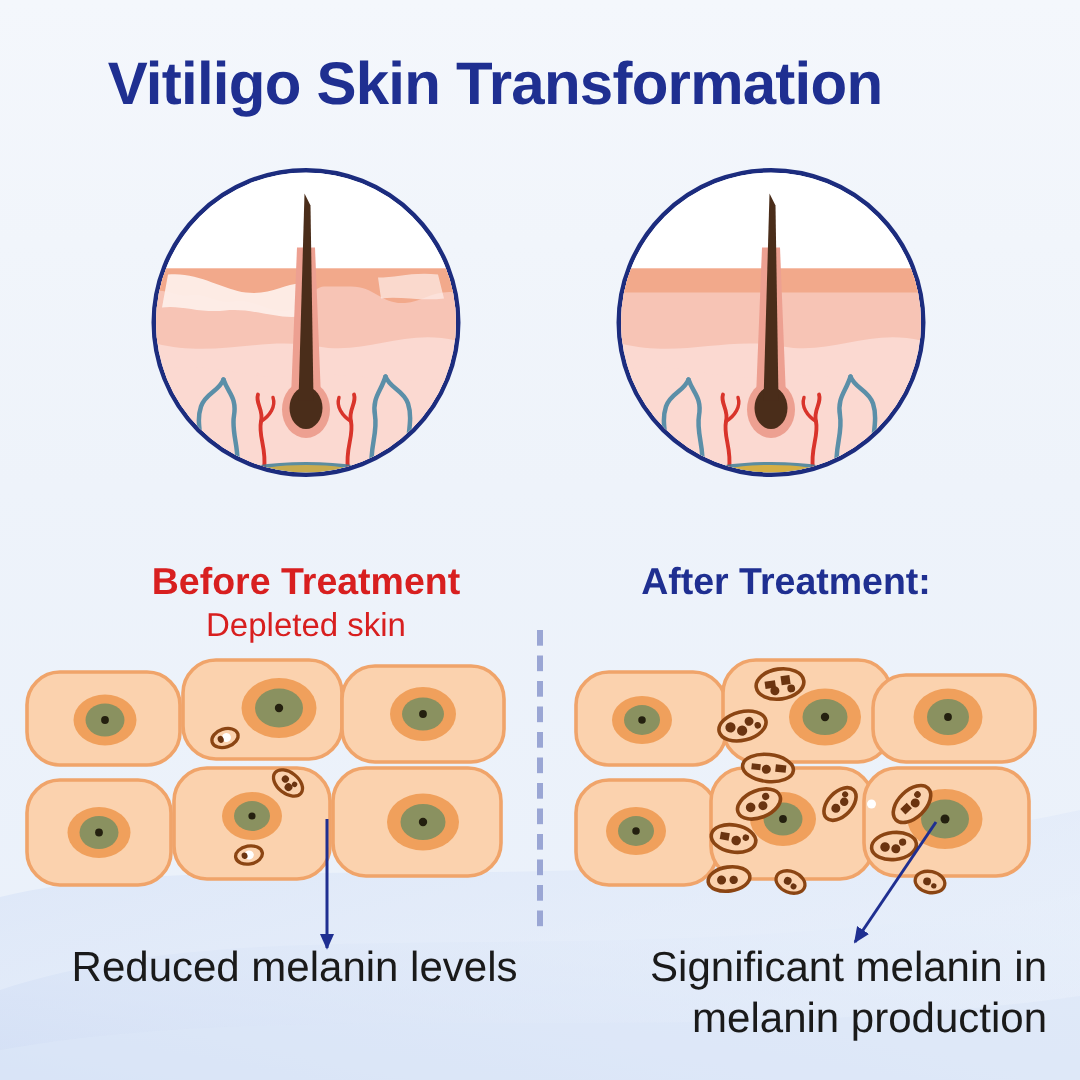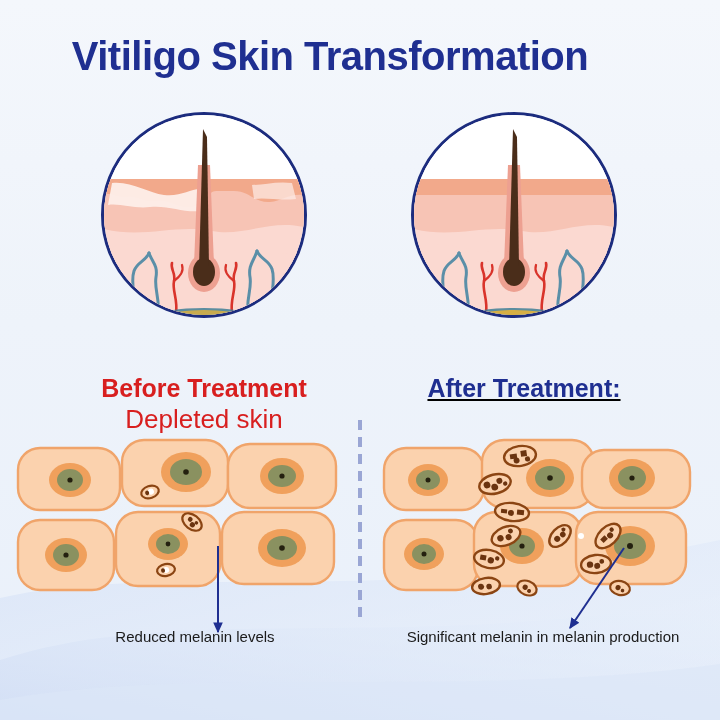--- a/index.html
+++ b/index.html
@@ -57,30 +57,30 @@
   .skin-svg { display: block; width: 100%; height: 100%; }
 
   
   .caption {
     position: absolute;
     width: 320px;
     text-align: center;
     line-height: 1.12;
   }
   #caption-before { left: 44px; top: 342px; }
-  #caption-after  { left: 364px; top: 342px; text-decoration: underline; }
+  #caption-after  { left: 364px; top: 342px; }
   .caption-main {
     display: block;
     font-size: 25px;
     font-weight: bold;
     margin-top: 32px;
   }
   .caption-sub {
     display: block;
-    font-size: 26px;
+    font-size: 22px;
     font-weight: normal;
     margin-top: 3px;
   }
   #caption-before .caption-main,
   #caption-before .caption-sub { color: #d81f1f; }
   #caption-after .caption-main,
   #caption-after .caption-sub { color: #1f2f91; }
 
   
   #divider {
@@ -108,22 +108,22 @@
   #arrows {
     position: absolute;
     left: 0; top: 0;
     width: 720px; height: 720px;
     pointer-events: none;
   }
 
   
   .bottom-label {
     position: absolute;
-    text-align: center;
-    font-size: 15px;
+    text-align: right;
+    font-size: 28px;
     line-height: 1.2;
     color: #1a1a1a;
   }
   #label-before { left: 45px; top: 628px; width: 300px; }
   #label-after  { left: 388px; top: 628px; width: 310px; }
 </style>
 </head>
 <body>
 
 <div id="stage">

